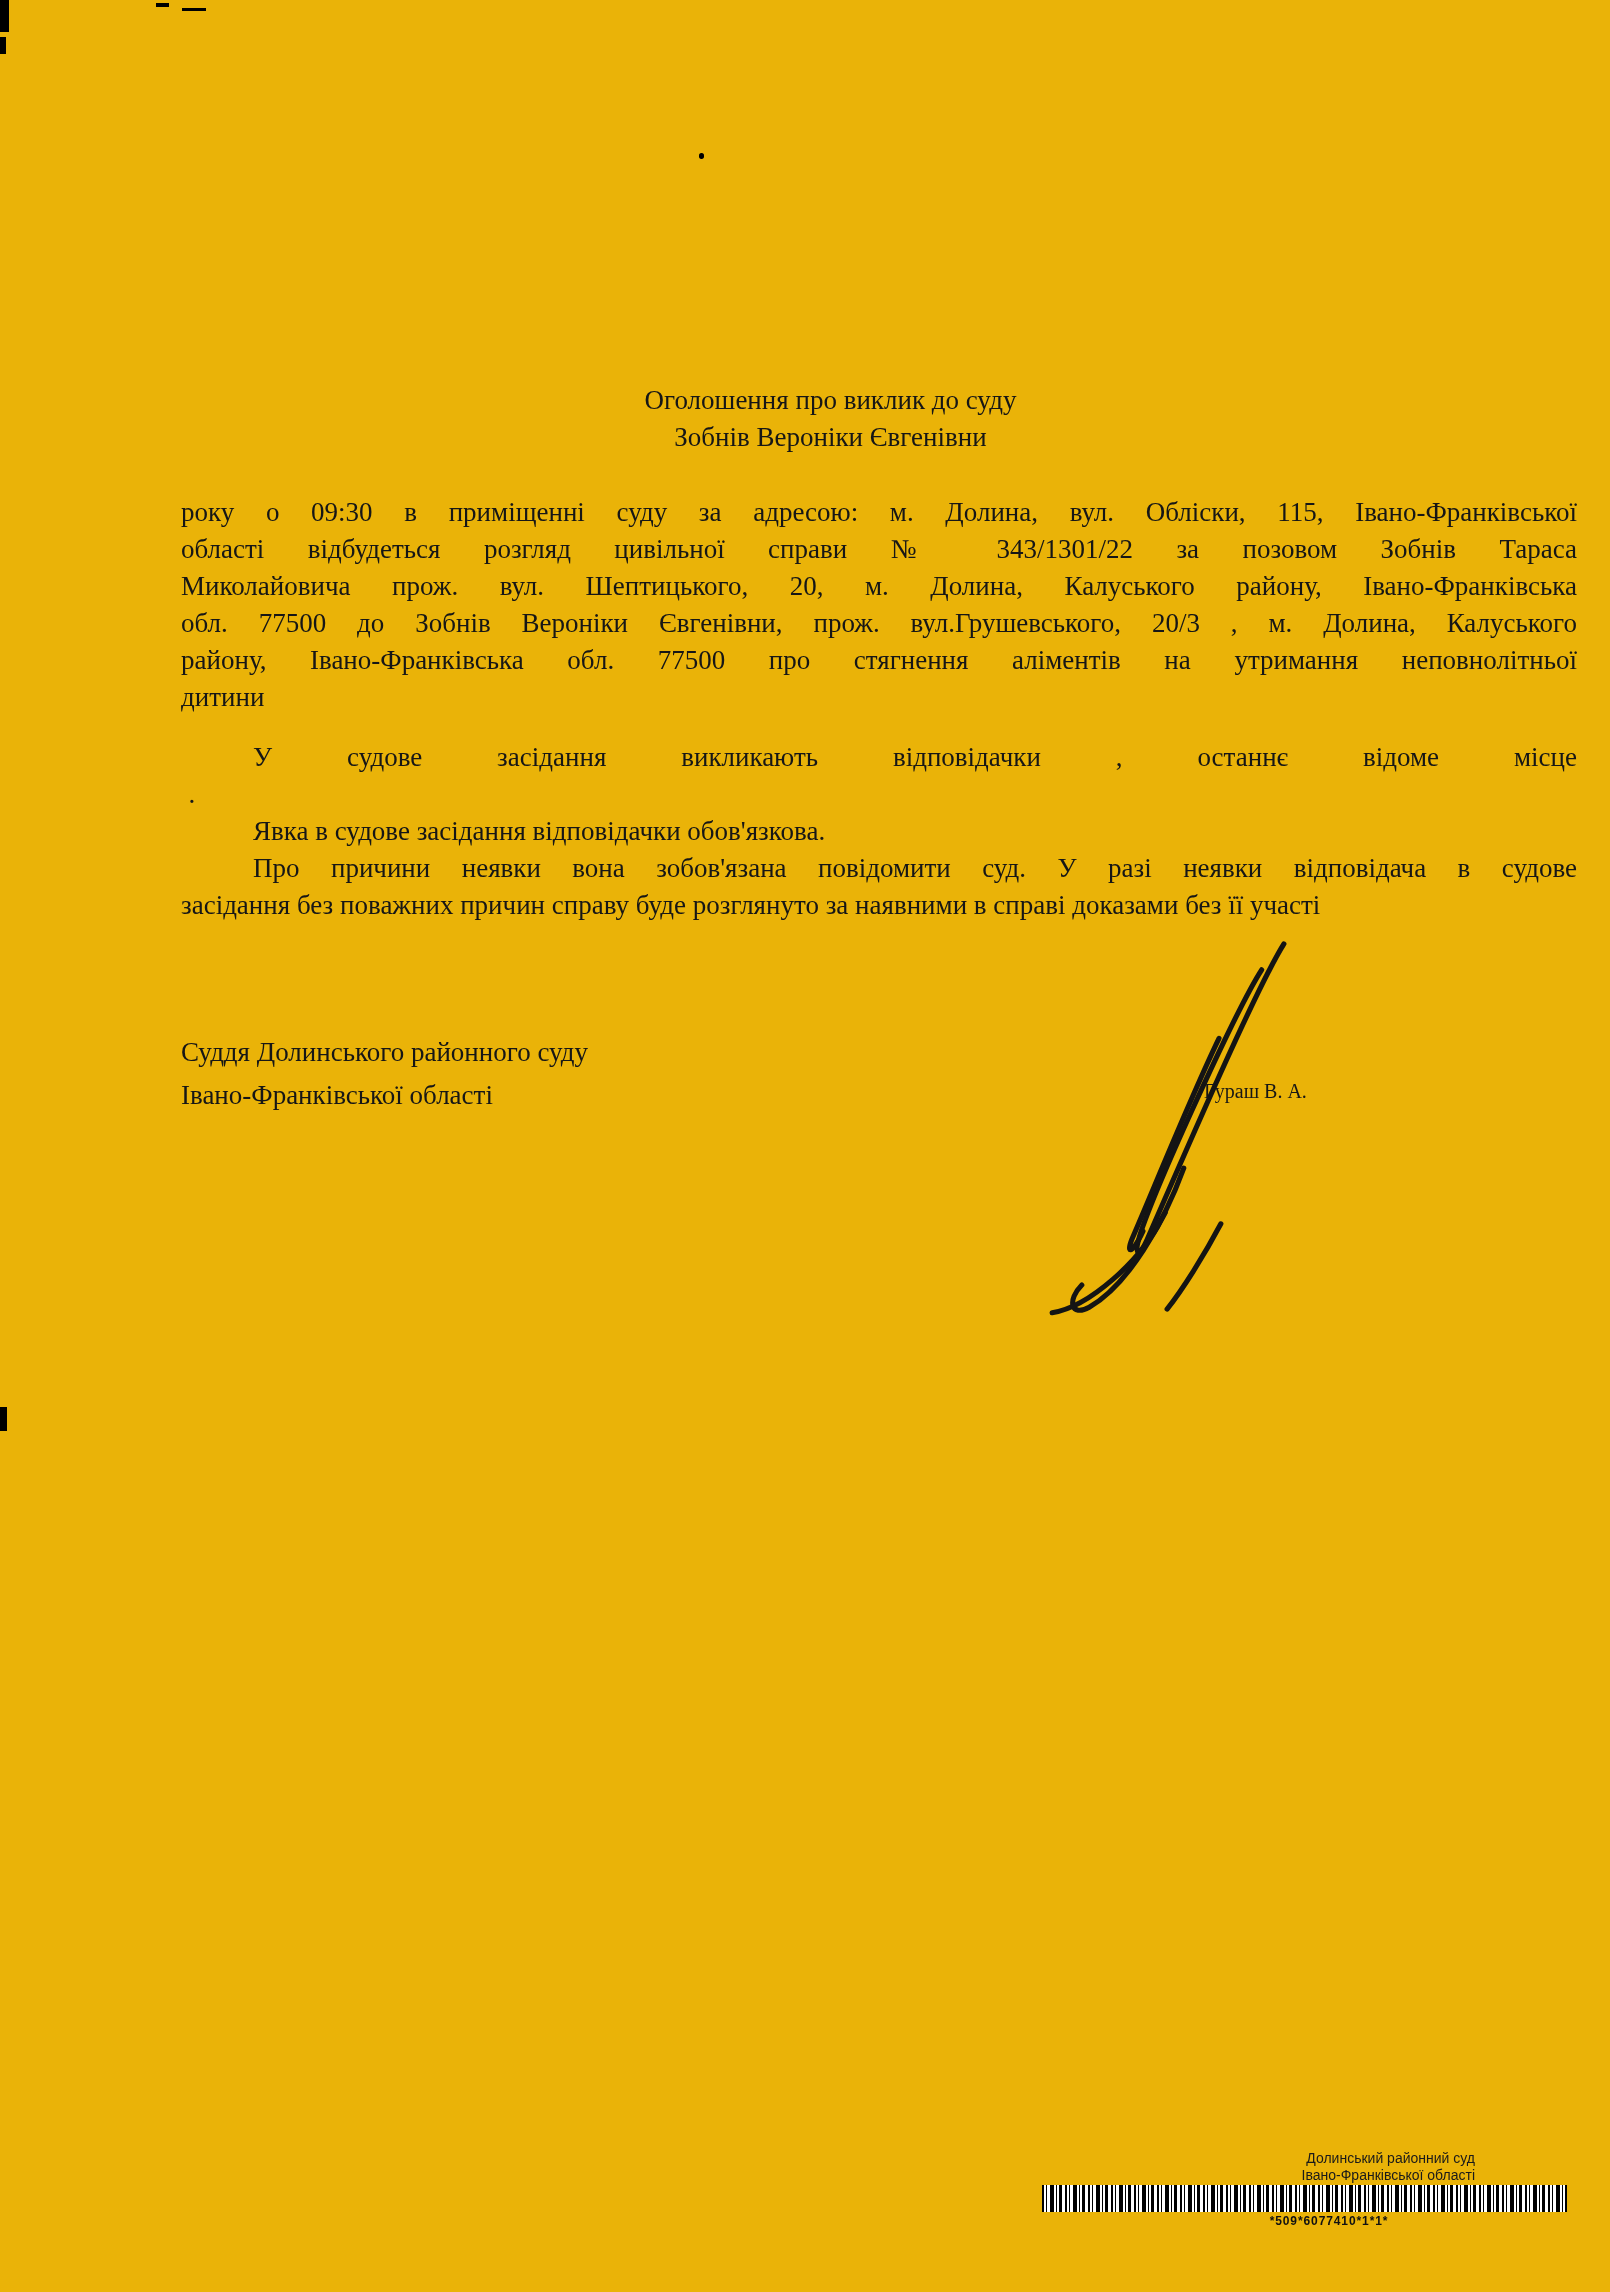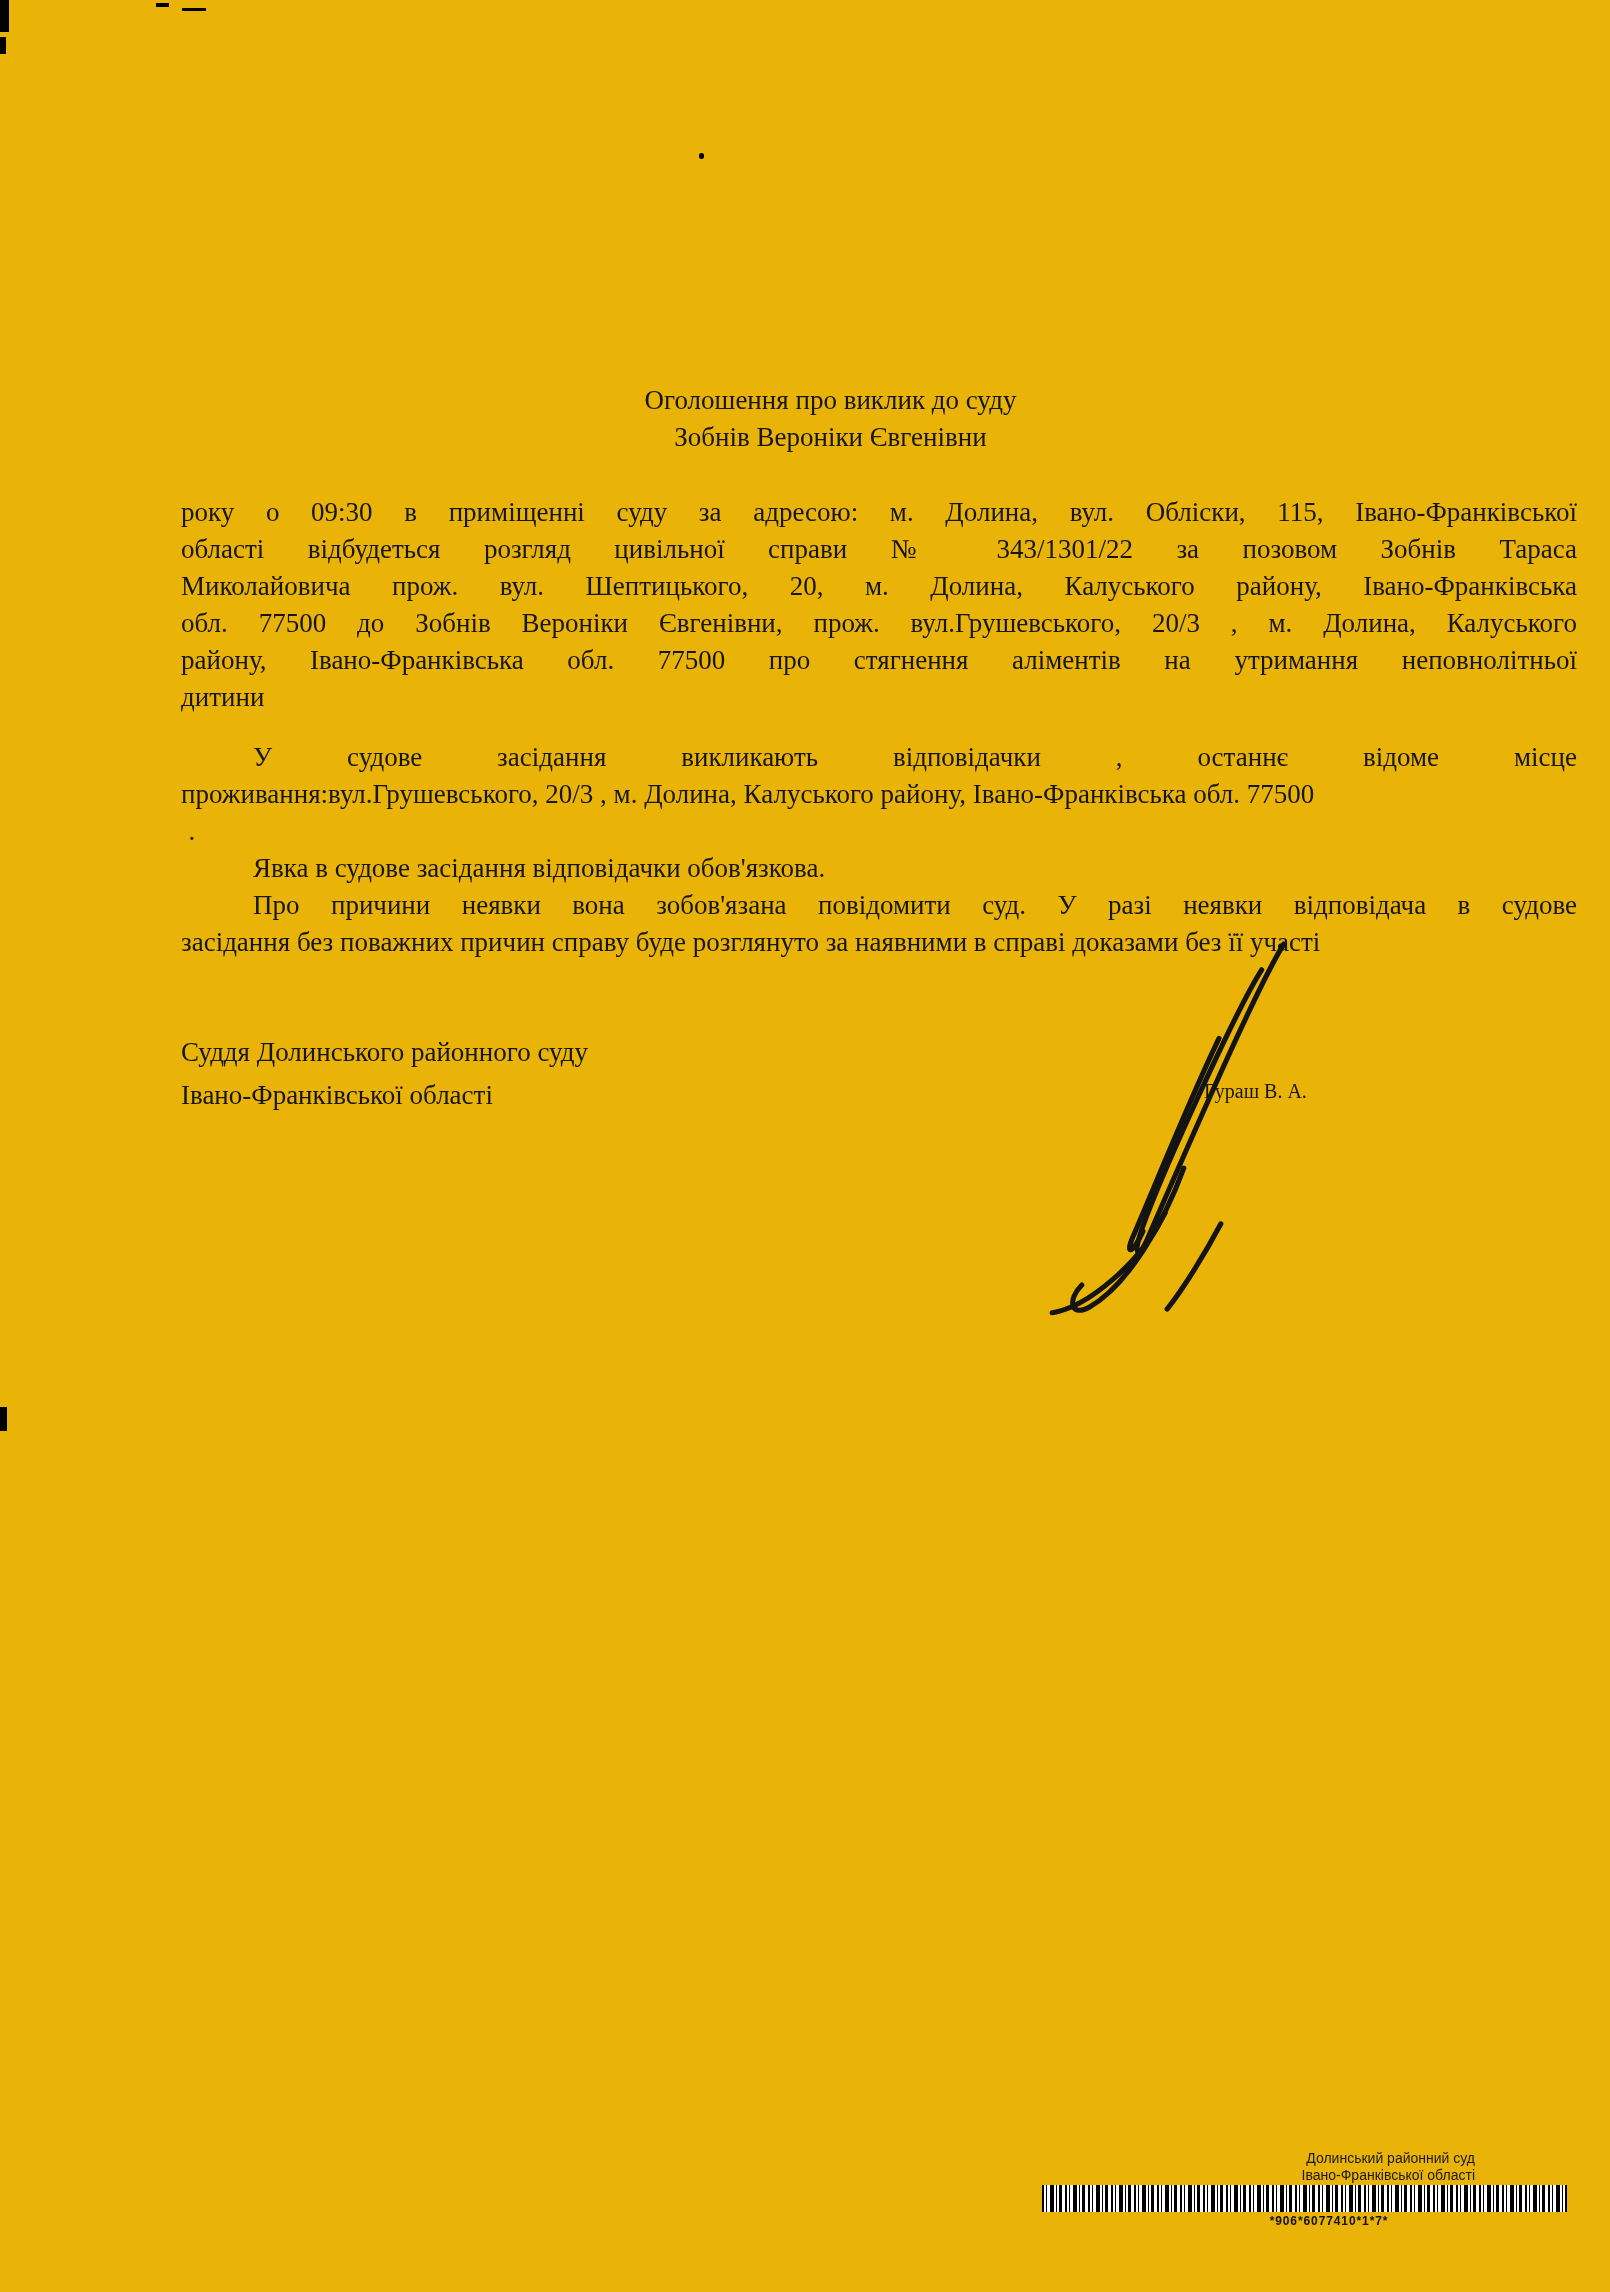--- a/index.html
+++ b/index.html
@@ -137,21 +137,20 @@
   </div>
 
   <div class="body-text">
     <div class="line justify">року о 09:30 в приміщенні суду за адресою: м. Долина, вул. Обліски, 115, Івано-Франківської</div>
     <div class="line justify">області відбудеться розгляд цивільної справи № 343/1301/22 за позовом Зобнів Тараса</div>
     <div class="line justify">Миколайовича прож. вул. Шептицького, 20, м. Долина, Калуського району, Івано-Франківська</div>
     <div class="line justify">обл. 77500 до Зобнів Вероніки Євгенівни, прож. вул.Грушевського, 20/3 , м. Долина, Калуського</div>
     <div class="line justify">району, Івано-Франківська обл. 77500 про стягнення аліментів на утримання неповнолітньої</div>
     <div class="line">дитини</div>
     <div class="line justify indent gap-before">У судове засідання викликають відповідачки , останнє відоме місце</div>
-    <div class="line">проживання:вул.Грушевського, 20/3 , м. Долина, Калуського району, Івано-Франківська обл. 77500</div>
     <div class="line dot-line">.</div>
     <div class="line indent">Явка в судове засідання відповідачки  обов'язкова.</div>
     <div class="line justify indent">Про причини неявки вона зобов'язана повідомити суд. У разі неявки відповідача в судове</div>
     <div class="line">засідання без поважних причин справу буде розглянуто за наявними в справі доказами без її участі</div>
   </div>
 
   <div class="sig-role">
     <div>Суддя Долинського районного суду</div>
     <div>Івано-Франківської області</div>
   </div>
@@ -166,16 +165,16 @@
     </g>
   </svg>
 
   <div class="judge-name">Гураш В. А.</div>
 
   <div class="footer-court">
     <div>Долинський районний суд</div>
     <div>Івано-Франківської області</div>
   </div>
   <div class="barcode"></div>
-  <div class="barcode-value">*906*6077410*1*7*</div>
+  <div class="barcode-value">*509*6077410*1*1*</div>
 
 </div>
 
 
 </body></html>

